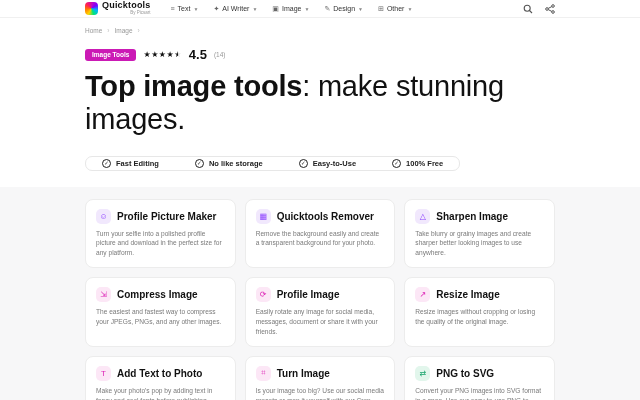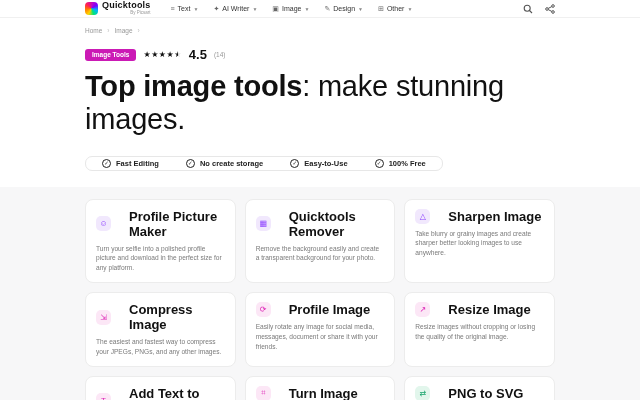--- a/index.html
+++ b/index.html
@@ -36,35 +36,35 @@
   .stars { font-size:8px; letter-spacing:.5px; color:#111; line-height:1; }
   .star-half { background:linear-gradient(90deg,#111 50%,#d6d6d6 50%); -webkit-background-clip:text; background-clip:text; color:transparent; }
   .rating-val { font-size:13px; font-weight:bold; }
   .rating-count { font-size:6.5px; color:#999; }
   h1 { margin-top:8px; font-size:29px; font-weight:400; letter-spacing:-.2px; }
   h1 .tb { font-weight:800; }
   .subtitle { margin-top:7px; font-size:8.5px; color:#555; }
 
   
   .features-wrap { margin-top:15px; }
-  .features { display:inline-flex; align-items:center; gap:27px; border:1px solid #e7e7e7; border-radius:7px; padding:2px 16px; background:#fff; }
+  .features { display:inline-flex; align-items:center; gap:36px; border:1px solid #e7e7e7; border-radius:7px; padding:2px 16px; background:#fff; }
   .feature { display:flex; align-items:center; gap:5px; }
   .check { width:9px; height:9px; border:1px solid #222; border-radius:50%; display:flex; align-items:center; justify-content:center; font-size:5.5px; color:#222; }
   .feature .flabel { font-size:7.5px; font-weight:600; color:#222; }
 
   
   .cards-section { margin-top:16px; background:#f7f7f8; padding:12px 0 24px; min-height:220px; }
   .grid { width:470px; margin:0 auto; display:grid; grid-template-columns:repeat(3,1fr); gap:9px; }
   .card { background:#fff; border:1px solid #ececec; border-radius:8px; padding:9px 10px; cursor:pointer; }
   .card-head { display:flex; align-items:center; gap:6px; }
   .card-icon { width:15px; height:15px; border-radius:5px; display:flex; align-items:center; justify-content:center; font-size:8px; flex:0 0 auto; }
   .ic-purple { background:#f1e8fd; color:#8b3dff; }
   .ic-pink   { background:#fce7f6; color:#dc1fb4; }
   .ic-green  { background:#e2f6ec; color:#17a36b; }
-  .card-title { font-size:13px; font-weight:bold; color:#111;margin-left:12px; }
+  .card-title { font-size:10px; font-weight:bold; color:#111; }
   .card-desc { margin-top:5px; font-size:6.6px; line-height:1.5; color:#7a7a7a; }
 </style>
 </head>
 <body>
 
 <header class="nav">
   <div class="nav-inner">
     <div class="logo">
       <span class="logo-mark"></span>
       <span class="logo-text">
@@ -141,21 +141,21 @@
   </div>
   <h1><span class="tb">Top image tools</span><span>: make stunning images.</span></h1>
   <div class="features-wrap">
     <div class="features">
         <span class="feature">
     <span class="check">✓</span>
     <span class="flabel">Fast Editing</span>
   </span>
         <span class="feature">
     <span class="check">✓</span>
-    <span class="flabel">No create storage</span>
+    <span class="flabel">No like storage</span>
   </span>
         <span class="feature">
     <span class="check">✓</span>
     <span class="flabel">Easy-to-Use</span>
   </span>
         <span class="feature">
     <span class="check">✓</span>
     <span class="flabel">100% Free</span>
   </span>
       </div>

